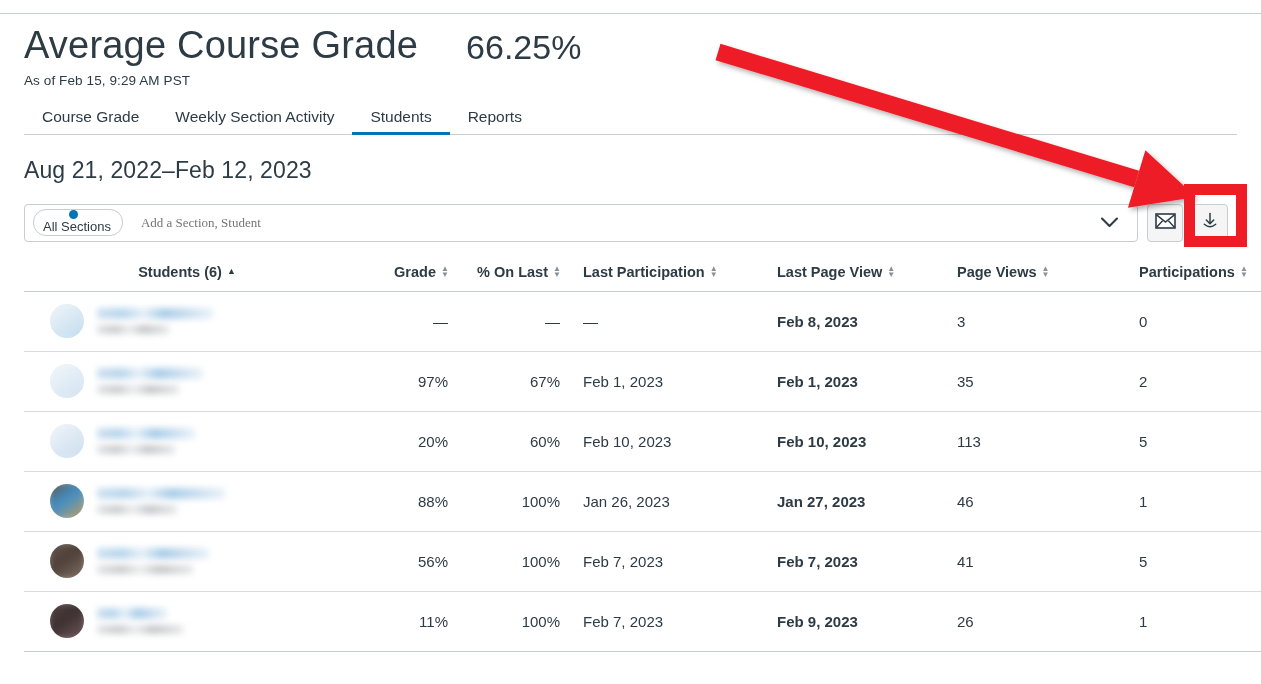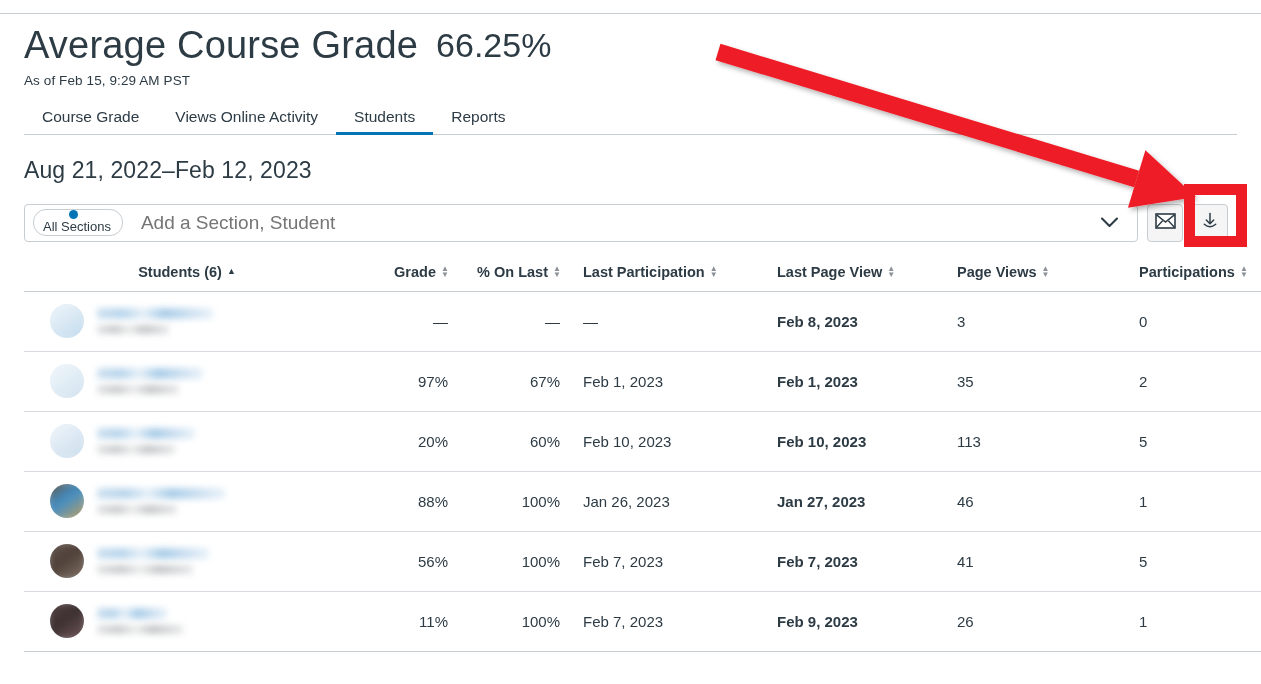--- a/index.html
+++ b/index.html
@@ -32,22 +32,23 @@
     left: 0; top: 14px;
     width: 1261px;
   }
 
   
   .header {
     padding: 12px 24px 0 24px;
   }
   .title-row {
     display: flex;
-    align-items: center;
+    align-items: flex-end;
     white-space: nowrap;
+    gap: 30px;
   }
   .title-main {
     font-size: 38px;
     font-weight: 300;
     letter-spacing: 0.2px;
     color: #2D3B45;
     line-height: 1.05;
   }
   .title-value {
     font-size: 34px;
@@ -145,28 +146,28 @@
   }
   .pill-dot {
     width: 9px; height: 9px;
     border-radius: 50%;
     background: #0374B5;
     margin-right: 7px;
     flex: 0 0 auto;
   }
   .filter-placeholder {
     margin-left: 16px;
-    font-size: 19px;
+    font-size: 13px;
     color: #a16207;
     white-space: nowrap;
     flex: 1 1 auto;
     border: none;
     outline: none;
     background: transparent;
-    font-family: Liberation Sans, sans-serif;
+    font-family: Liberation Serif, serif;
   }
   .chev {
     flex: 0 0 auto;
     margin-right: 10px;
     display: flex;
     align-items: center;
     cursor: pointer;
   }
 
   .icon-btn {
@@ -304,21 +305,21 @@
   <div class="header">
     <div class="title-row">
       <span class="title-main">Average Course Grade</span>
       <span class="title-value">66.25%</span>
     </div>
     <div class="asof">As of Feb 15, 9:29 AM PST</div>
 
     <div class="tabs">
       <div class="tabs-rule"></div>
       <button class="tab">Course Grade</button>
-      <button class="tab">Views Online Activity</button>
+      <button class="tab">Weekly Section Activity</button>
       <button class="tab active">Students</button>
       <button class="tab">Reports</button>
     </div>
   </div>
 
   <div class="daterange">Aug 21, 2022–Feb 12, 2023</div>
 
   <div class="filter-row">
 
     <div class="filter-input">

